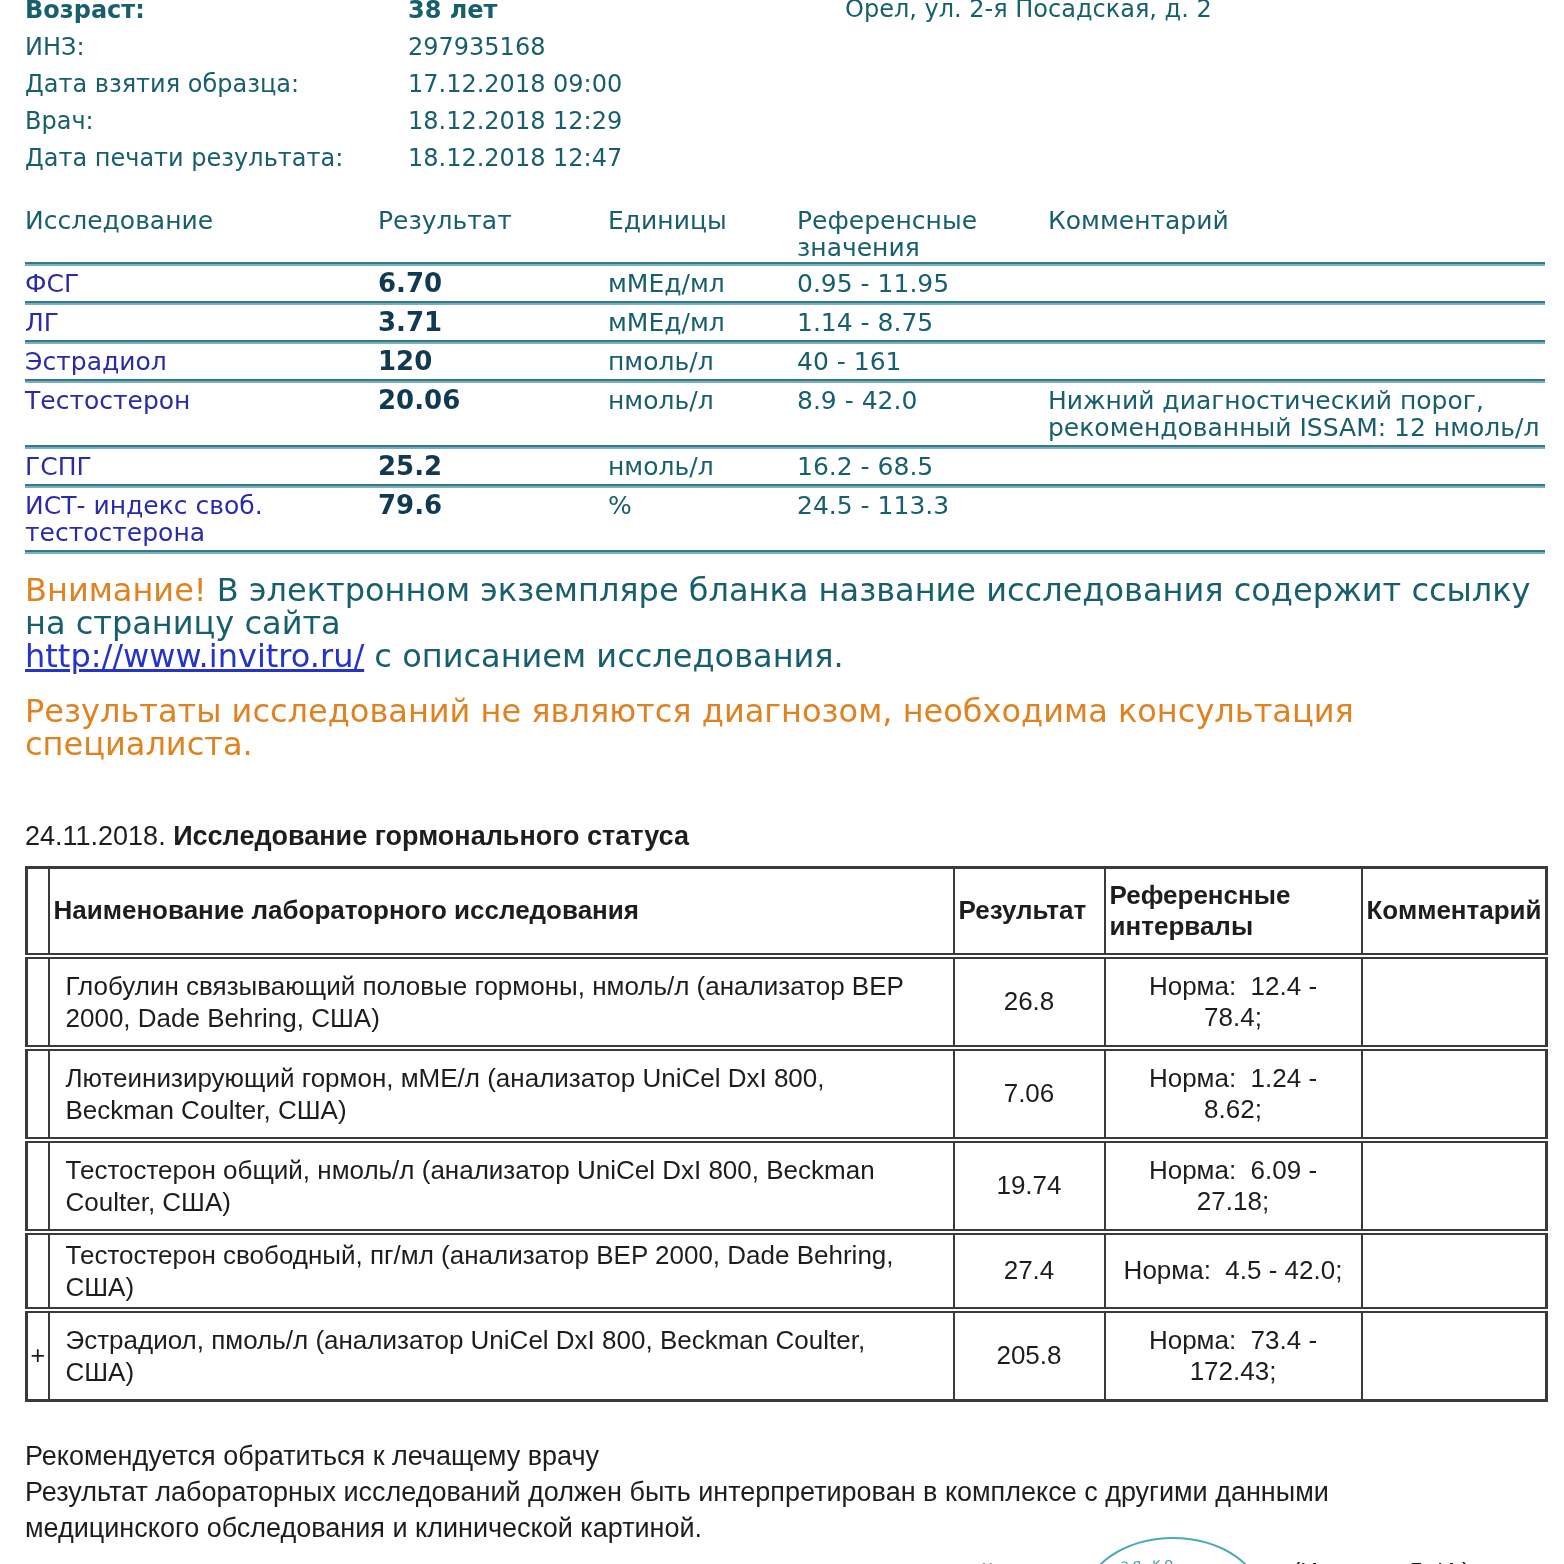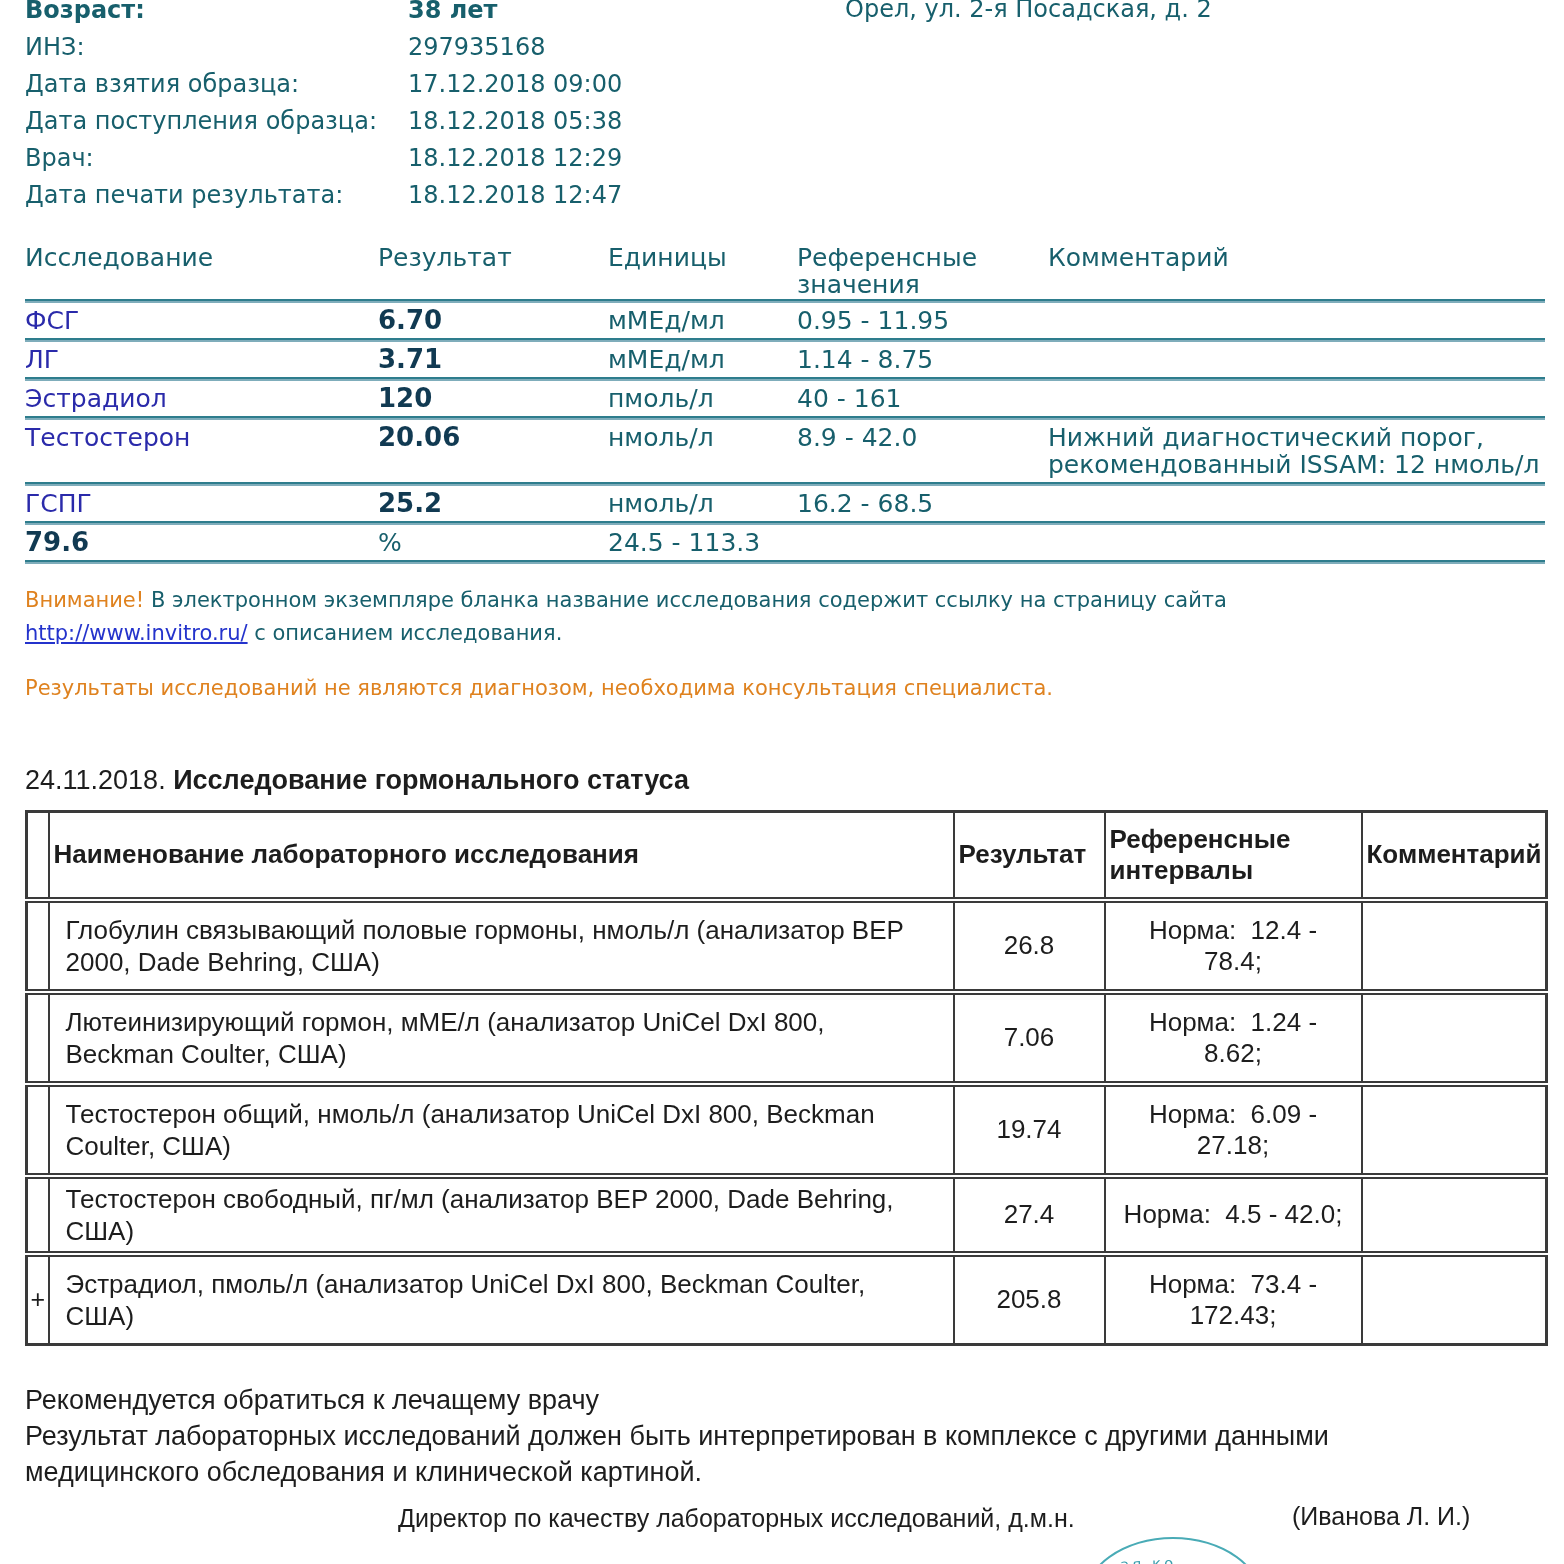--- a/index.html
+++ b/index.html
@@ -30,21 +30,21 @@
   .t1-row{display:grid;grid-template-columns:353px 230px 189px 251px 1fr;align-items:start;padding:4px 0;line-height:27px;}
   .t1-head{color:var(--teal-text);padding-bottom:1px;}
   .t1-head .hdr{white-space:normal;}
   .t1 .name{color:var(--navy-link);white-space:pre-wrap;}
   .t1 .res{font-weight:bold;color:var(--result-value);font-size:26px;}
   .t1 .unit,.t1 .ref,.t1 .com{color:var(--teal-text);}
   .t1 .com{white-space:normal;}
   .sep{height:4px;border-top:2px solid var(--separator);border-bottom:2px solid var(--separator-light);background:#eef6f9;}
 
   
-  .notices{margin-top:20px;font-size:21px;line-height:33px;}
+  .notices{margin-top:20px;font-size:32px;line-height:33px;}
   .orange{color:var(--orange);}
   .link{color:var(--url-blue);text-decoration:underline;}
   .notice2{margin-top:22px;}
 
   
   .heading{margin-top:60px;font-family:"Liberation Sans",sans-serif;font-size:27px;font-weight:normal;color:var(--black);}
   .heading .b{font-weight:bold;}
 
   table.t2{margin-top:14px;width:1520px;border-collapse:collapse;table-layout:fixed;
     font-family:"Liberation Sans",sans-serif;font-size:26px;color:var(--black);
@@ -83,24 +83,20 @@
     </div>
     <div class="info-row">
       <span>ИНЗ:</span>
       <span>297935168</span>
     </div>
     <div class="info-row">
       <span>Дата взятия образца:</span>
       <span>17.12.2018 09:00</span>
     </div>
     <div class="info-row">
-      <span>Дата поступления образца:</span>
-      <span>18.12.2018 05:38</span>
-    </div>
-    <div class="info-row">
       <span>Врач:</span>
       <span>18.12.2018 12:29</span>
     </div>
     <div class="info-row">
       <span>Дата печати результата:</span>
       <span>18.12.2018 12:47</span>
     </div>
     <div class="address">Орел, ул. 2-я Посадская, д. 2</div>
   </section>
 
@@ -153,20 +149,22 @@
     <div class="t1-row">
       <span class="name">ГСПГ</span>
       <span class="res">25.2</span>
       <span class="unit">нмоль/л</span>
       <span class="ref">16.2 - 68.5</span>
       <span class="com"></span>
     </div>
     <div class="sep"></div>
 
     <div class="t1-row">
+      <span class="name">ИСТ- индекс своб.
+тестостерона</span>
       <span class="res">79.6</span>
       <span class="unit">%</span>
       <span class="ref">24.5 - 113.3</span>
       <span class="com"></span>
     </div>
     <div class="sep"></div>
   </section>
 
   <section class="notices">
     <div class="notice1">

